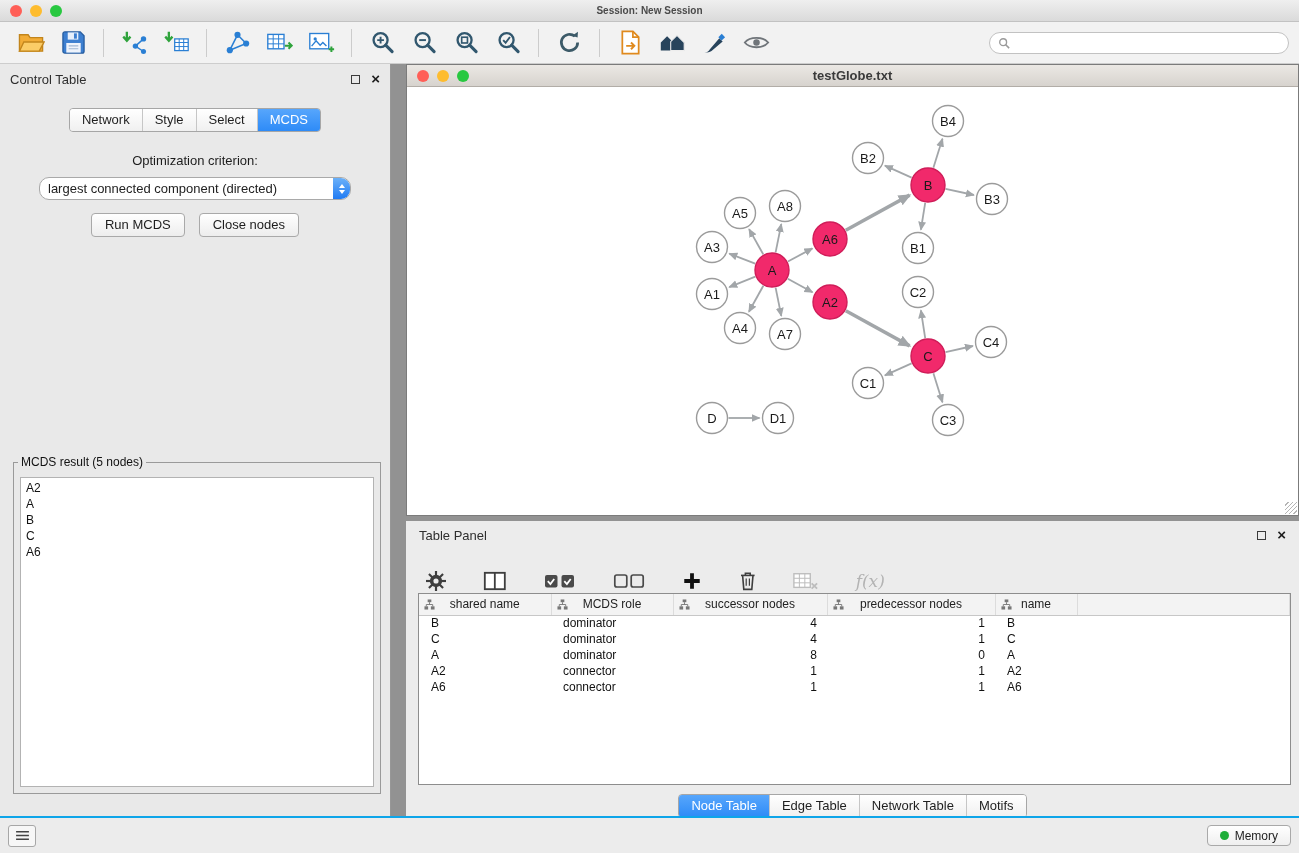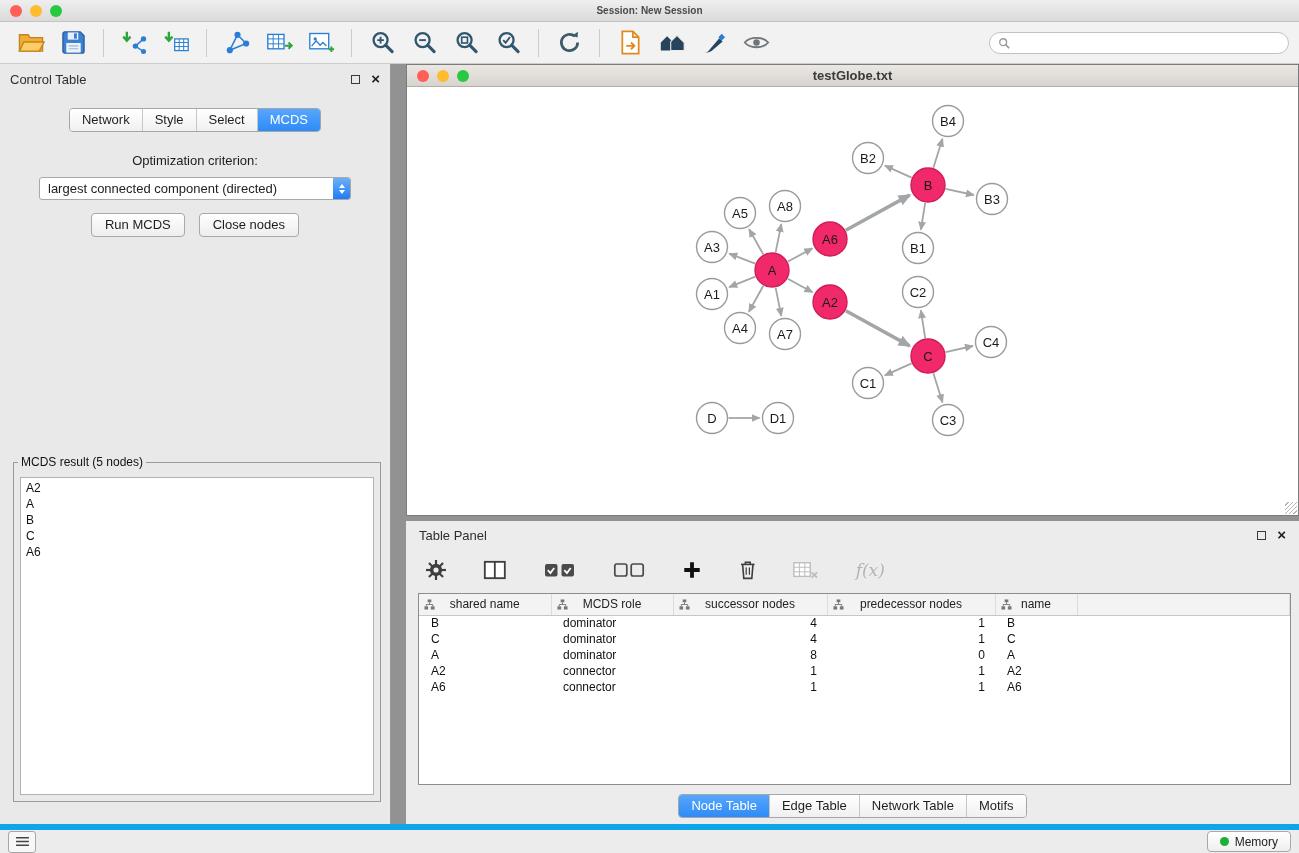--- a/index.html
+++ b/index.html
@@ -32,21 +32,21 @@
 .win-btns{margin-left:auto;display:flex;gap:11px;align-items:center;}
 .float-btn{width:9px;height:9px;border:1.5px solid #3a3a3a;display:inline-block;}
 .close-btn{font-weight:bold;font-size:15px;color:#1d1d1d;line-height:10px;}
 .cp-tabs{display:flex;justify-content:center;margin-top:14px;}
 .seg{display:inline-flex;border:1px solid #a6a6a6;border-radius:4px;overflow:hidden;}
 .seg .tab{padding:3px 12px 4px;font-size:13px;color:#1f1f1f;background:linear-gradient(#ffffff,#f0f0f0);border-left:1px solid #c6c6c6;white-space:nowrap;}
 .seg .tab:first-child{border-left:none;}
 .seg .tab.active{background:linear-gradient(#57a6fc,#2e8bf7);color:#fff;}
 .cp-body{text-align:center;padding-top:21px;}
 .opt-label{font-size:13px;color:#1d1d1d;margin-bottom:9px;}
-.dropdown{width:312px;margin:4px auto;height:23px;background:#fff;border:1px solid #a9a9a9;border-radius:3px;display:flex;align-items:center;overflow:hidden;}
+.dropdown{width:312px;margin:4px auto;height:23px;background:#fff;border:1px solid #a9a9a9;border-radius:10px;display:flex;align-items:center;overflow:hidden;}
 .dropdown .dval{flex:1;text-align:left;padding:0 8px;font-size:13px;white-space:nowrap;overflow:hidden;}
 .stepper{width:17px;height:23px;flex:0 0 auto;background:linear-gradient(#6fb3f9,#1d79f3);display:flex;flex-direction:column;align-items:center;justify-content:center;gap:2px;border-radius:0 2px 2px 0;}
 .stepper i{display:block;width:0;height:0;border-left:3.5px solid transparent;border-right:3.5px solid transparent;}
 .stepper .up{border-bottom:4px solid #fff;}
 .stepper .down{border-top:4px solid #fff;}
 .btn-row{margin-top:13px;display:flex;justify-content:center;gap:14px;}
 .btn{padding:3px 13px 4px;font-size:13px;background:linear-gradient(#ffffff,#ededed);border:1px solid #a9a9a9;border-radius:4px;color:#1d1d1d;font-family:"Liberation Sans",sans-serif;}
 .result-box{position:absolute;left:13px;right:9px;top:391px;bottom:22px;border:1px solid #9a9a9a;}
 .result-box legend{font-size:12px;padding:0 3px;margin-left:4px;color:#111;}
 .result-list{position:absolute;left:6px;right:6px;top:8px;bottom:6px;background:#fff;border:1px solid #b3b3b3;overflow:auto;text-align:left;padding:2px 5px;}
@@ -58,34 +58,34 @@
 .nw-titlebar{height:22px;flex:0 0 auto;background:linear-gradient(#ebe8e4,#d7d3ce);border-bottom:1px solid #b2ada7;position:relative;display:flex;align-items:center;justify-content:center;}
 .nw-title{font-size:13px;font-weight:bold;color:#3a3a3a;}
 .nw-canvas{flex:1;background:#fff;position:relative;min-height:0;}
 .nw-canvas svg{width:100%;height:100%;display:block;font-family:"Liberation Sans",sans-serif;}
 .nw-grip{position:absolute;right:1px;bottom:1px;width:12px;height:12px;background:repeating-linear-gradient(135deg,transparent,transparent 2px,#b5b5b5 2px,#b5b5b5 3px);}
 .gapstrip{height:5px;flex:0 0 auto;}
 
 
 .table-panel{flex:1;background:#ececec;display:flex;flex-direction:column;min-height:0;}
 .tp-header{height:28px;flex:0 0 auto;display:flex;align-items:center;padding:0 13px;font-size:13px;color:#2e2e2e;}
-.tp-toolbar{height:42px;flex:0 0 auto;display:flex;align-items:center;gap:37px;padding-left:20px;}
+.tp-toolbar{height:42px;flex:0 0 auto;display:flex;align-items:flex-end;gap:37px;padding-left:20px;}
 .tico{display:flex;align-items:center;justify-content:center;}
 .tico svg{height:20px;}
 .fx{font-family:"DejaVu Serif",serif;font-style:italic;font-size:17px;color:#b3b3b3;}
 .tp-tablewrap{margin:2px 8px 0 12px;border:1px solid #8d8d8d;background:#fff;height:192px;overflow:hidden;flex:0 0 auto;}
 table{border-collapse:collapse;width:100%;table-layout:fixed;}
 thead th{height:21px;background:#f3f3f3;border-bottom:1px solid #c7c7c7;border-right:1px solid #dcdcdc;font-weight:normal;font-size:12px;color:#222;position:relative;text-align:center;}
 .hico{position:absolute;left:5px;top:5px;line-height:0;}
 tbody td{font-size:12px;height:16px;padding:0 0 0 12px;color:#111;white-space:nowrap;}
 td.num{text-align:right;padding:0 10px 0 0;}
 .tp-tabs{display:flex;justify-content:center;margin-top:9px;}
 
 
-.statusbar{height:29px;flex:0 0 auto;background:#ececec;border-top:6px solid #0ea5e9;display:flex;align-items:center;padding:0 8px;}
+.statusbar{height:37px;flex:0 0 auto;background:#ececec;border-top:2px solid #0ea5e9;display:flex;align-items:center;padding:0 8px;}
 .menu-box{width:28px;height:22px;border:1px solid #a7a7a7;border-radius:3px;background:#f7f7f7;display:flex;align-items:center;justify-content:center;}
 .memory-btn{margin-left:auto;height:21px;border:1px solid #a9a9a9;border-radius:4px;background:linear-gradient(#ffffff,#efefef);display:flex;align-items:center;gap:6px;padding:0 12px;font-size:12px;color:#1d1d1d;}
 .memory-dot{width:9px;height:9px;border-radius:50%;background:#1fae3a;}
 </style>
 </head>
 <body>
 
 <div class="app">
 
   <div class="titlebar">

